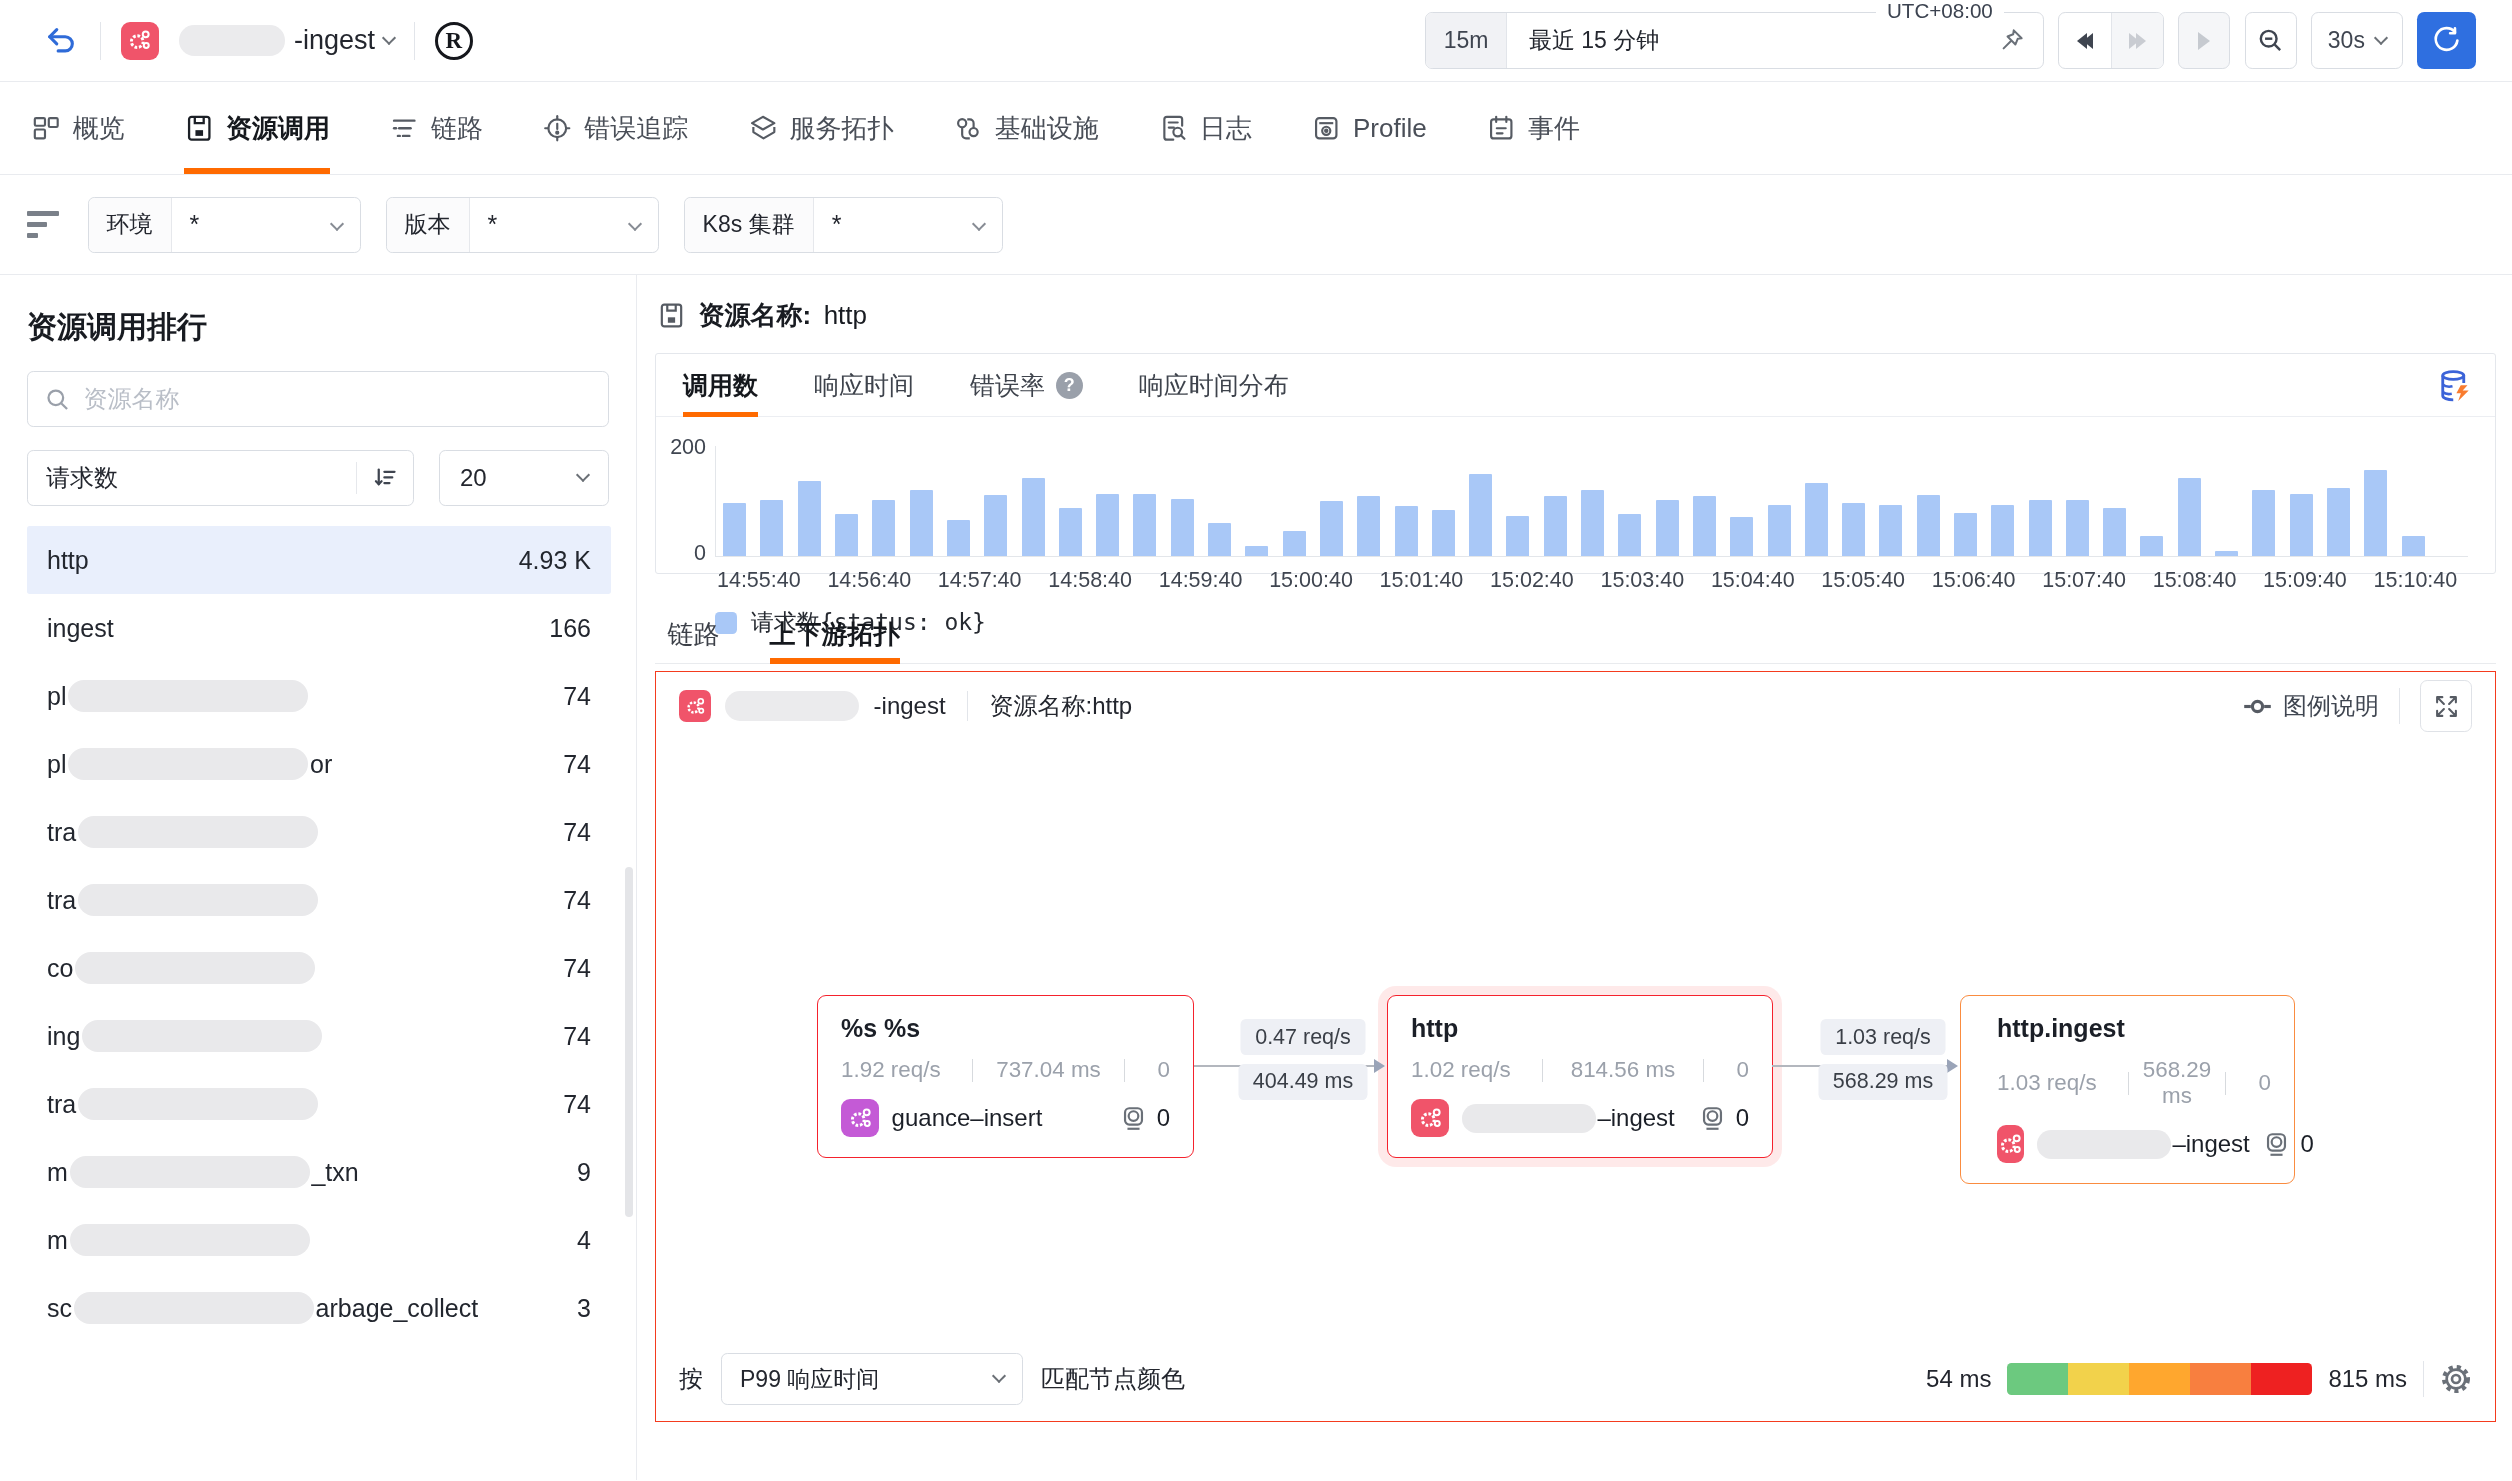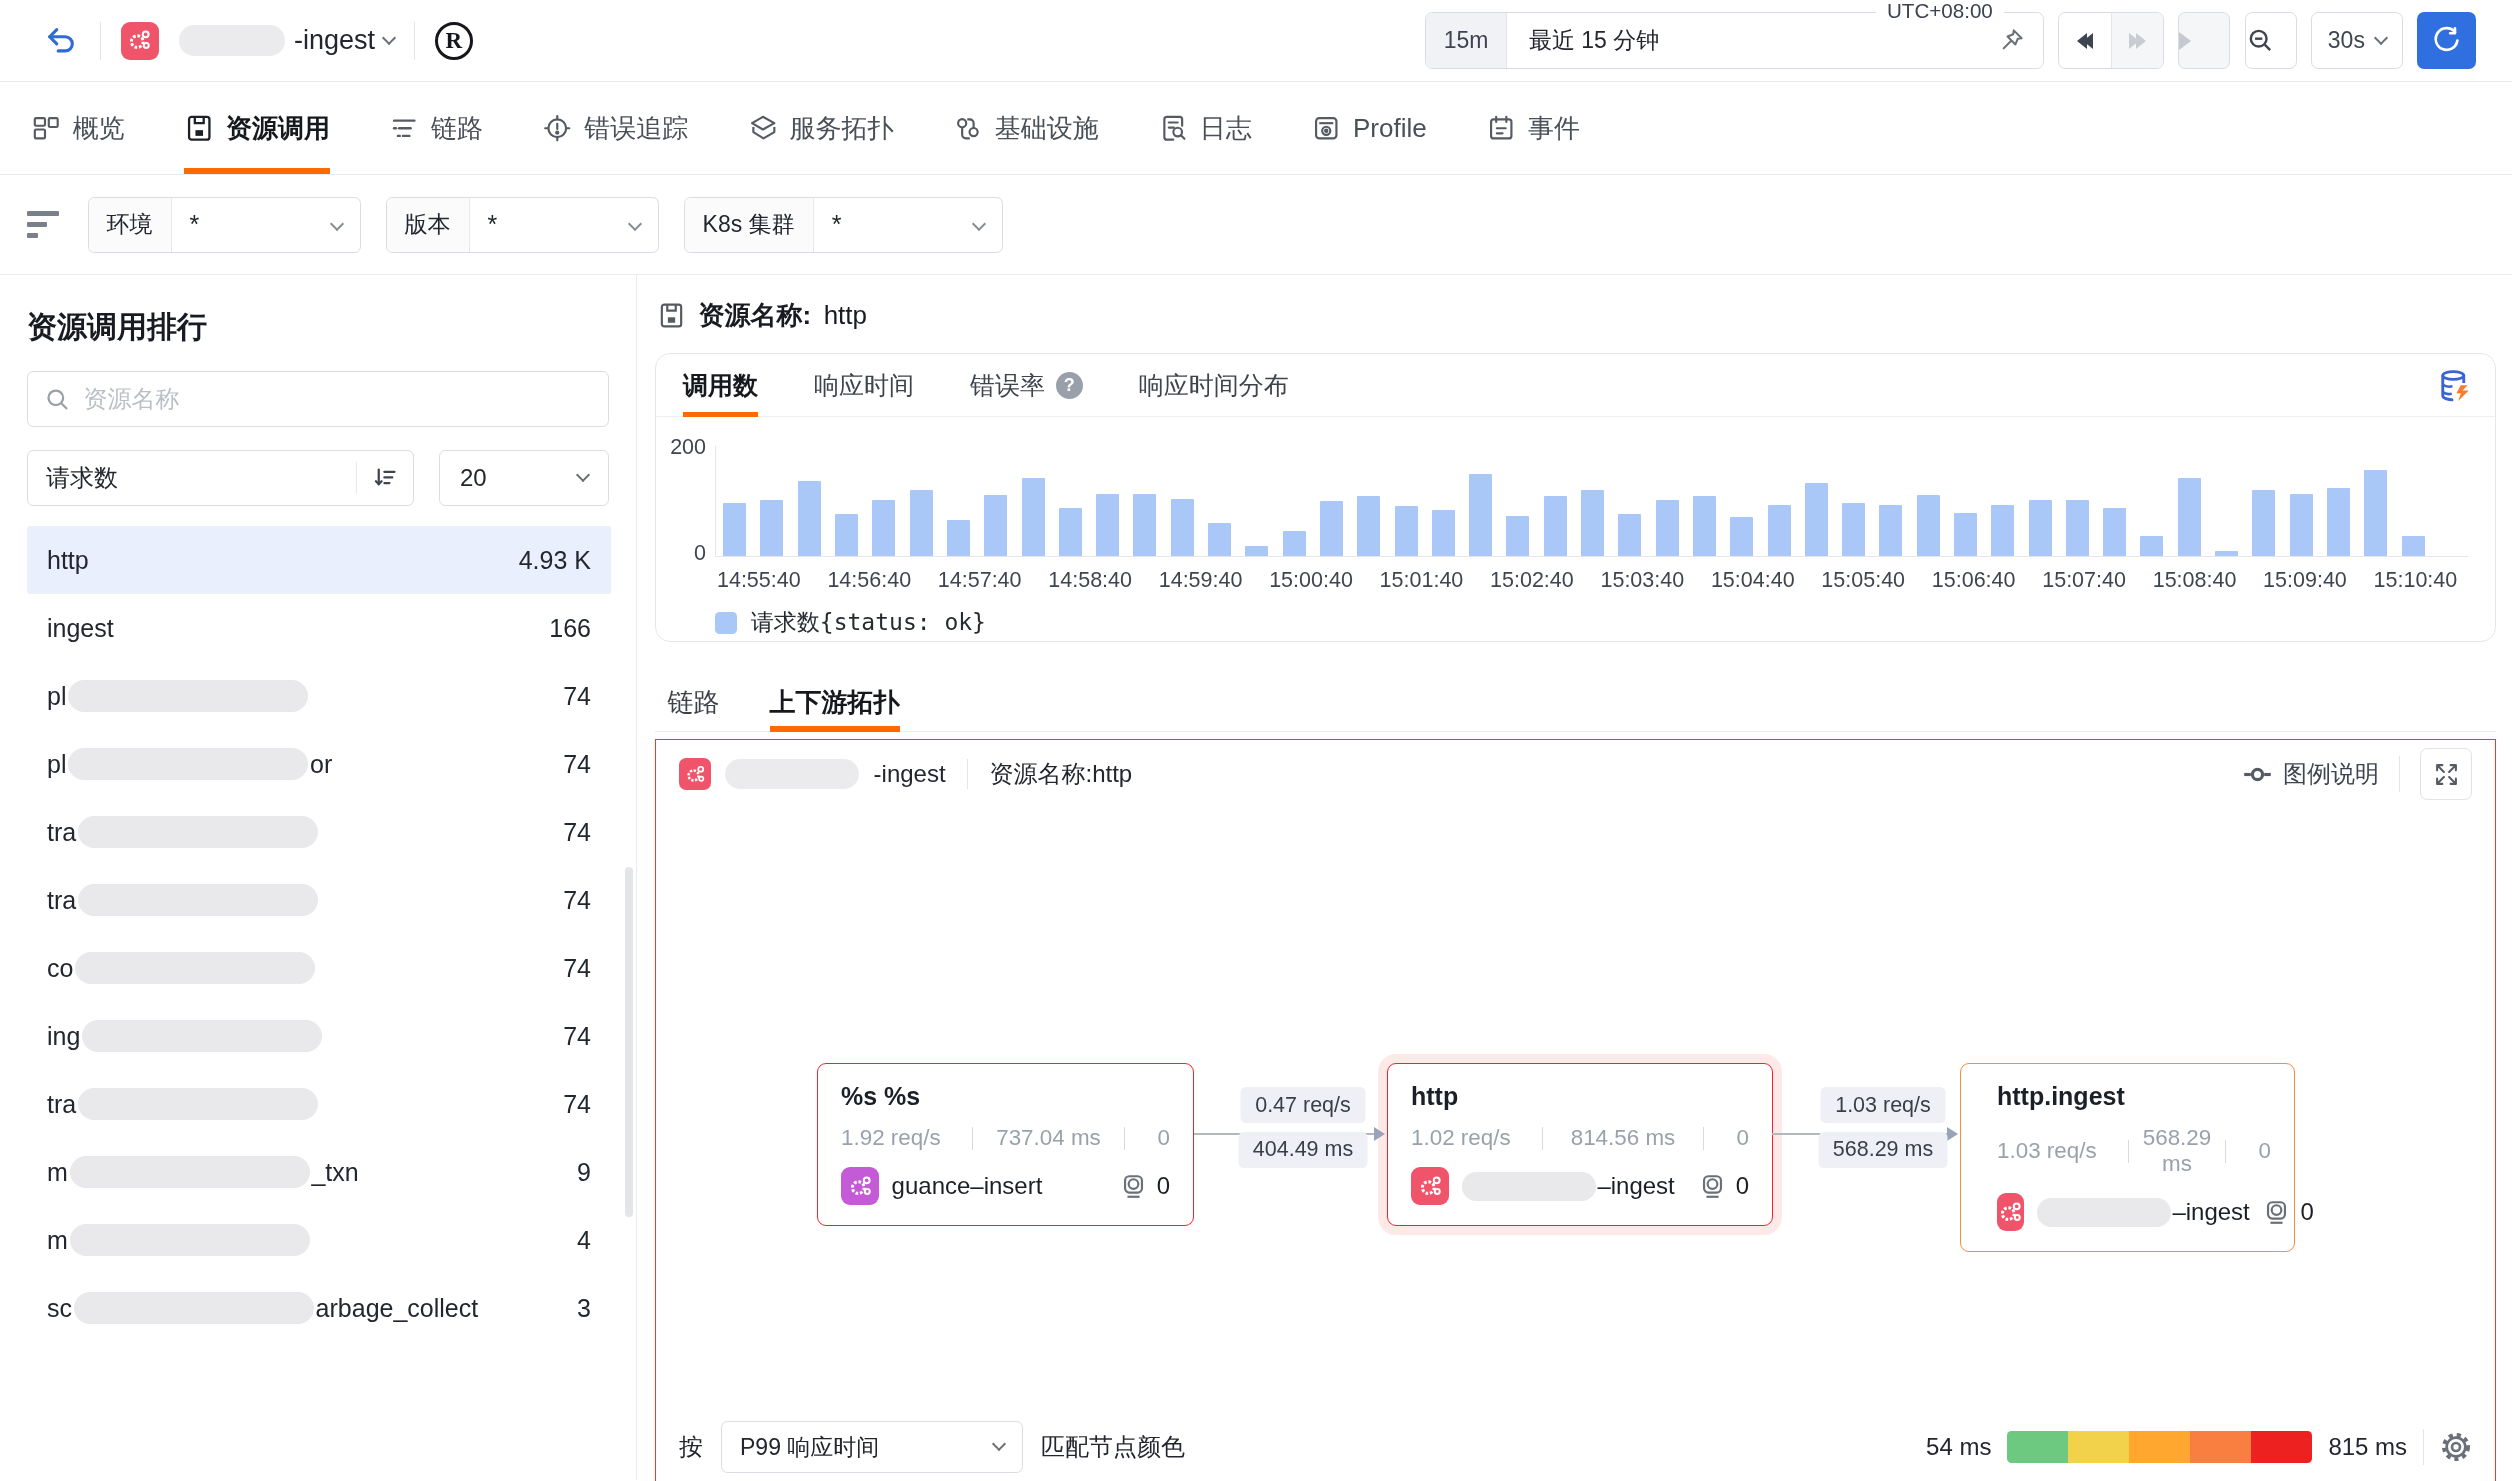--- a/index.html
+++ b/index.html
@@ -23,21 +23,21 @@
           transform:rotate(45deg); margin-top:-5.4px; display:inline-block; }
   .rust { width:38px; height:38px; border-radius:50%; border:3px solid #15171c; display:flex; align-items:center; justify-content:center;
           font-family:"Liberation Serif",serif; font-weight:bold; font-size:23px; color:#15171c; }
 
   .time-control { position:relative; display:flex; align-items:center; height:57px; border:0.9px solid #d9dde3; border-radius:7.2px; background:#fff; width:619px; cursor:pointer; }
   .tz { position:absolute; top:-14.3px; right:39px; background:#fff; padding:0 10.8px; font-size:20.6px; color:#3c4350; }
   .tc-shortcut { background:#f1f2f5; border-right:0.9px solid #e2e5ea; border-radius:6.3px 0 0 6.3px; height:100%; display:flex; align-items:center; padding:0 18px; font-size:23px; color:#3f4550; }
   .tc-label { flex:1; padding:0 21.5px; font-size:23px; color:#23262e; }
   .tc-pin { margin-right:18px; display:flex; }
   .btn { height:57px; min-width:52px; border:0.9px solid #d9dde3; border-radius:7.2px; background:#fff;
-         display:flex; align-items:center; cursor:pointer; }
+         display:flex; align-items:center; justify-content:center; cursor:pointer; }
   .btn.disabled { background:#f5f6f8; }
   .btn-group { display:flex; height:57px; border:0.9px solid #d9dde3; border-radius:7.2px; overflow:hidden; }
   .bg-half { width:52px; display:flex; align-items:center; justify-content:center; }
   .bg-half + .bg-half { border-left:0.9px solid #e2e5ea; background:#f5f6f8; }
   .tri { width:0; height:0; border-top:8px solid transparent; border-bottom:8px solid transparent; }
   .tri.l { border-right:10.8px solid #3f4550; } .tri.l2 { border-right:10.8px solid #3f4550; margin-left:-3.6px; }
   .tri.r { border-left:10.8px solid #c9ccd2; } .tri.r2 { border-left:10.8px solid #c9ccd2; margin-left:-3.6px; }
   .tri.play { border-left:12.6px solid #c6cad0; border-top-width:9px; border-bottom-width:9px; }
   .interval { gap:10.8px; padding:0 16px; font-size:23px; color:#3f4550; }
   .refresh-btn { width:59px; height:57px; background:#2f6fe0; border-radius:7.2px; display:flex; align-items:center; justify-content:center; cursor:pointer; }
@@ -80,21 +80,21 @@
   .sb-row .pill { display:inline-block; width:240px; height:32px; background:#e9e9eb; border-radius:16px; margin:0 1.8px; flex:none; }
   .sb-row .val { color:#22262e; }
   .sb-thumb { position:absolute; right:2.7px; top:592px; width:8px; height:350px; background:#e4e5e8; border-radius:4.5px; cursor:pointer; }
 
   
   .main { flex:1; padding:23px 16px 0 18px; }
   .res-header { display:flex; align-items:center; gap:12.6px; margin:0 0 20px 1.8px; }
   .res-header .lbl { font-size:26px; font-weight:bold; color:#181b21; }
   .res-header .val { font-size:26px; color:#181b21; }
 
-  .metric-panel { border:0.9px solid #e4e7ec; border-radius:15px; height:289px; position:relative; }
+  .metric-panel { border:0.9px solid #e4e7ec; border-radius:3px; height:221px; position:relative; }
   .mp-tabs { height:63px; display:flex; align-items:center; gap:56px; padding:0 27px; border-bottom:0.9px solid #eceef2; position:relative; }
   .mp-tab { font-size:25px; color:#3e434c; height:100%; display:flex; align-items:center; gap:10.8px; position:relative; cursor:pointer; }
   .mp-tab.active { color:#15181d; font-weight:bold; }
   .mp-tab.active::after { content:""; position:absolute; left:0; right:0; bottom:-0.9px; height:5.4px; background:#ff6a00; }
   .help { width:27px; height:27px; border-radius:50%; background:#9aa0aa; color:#fff; font-size:18px; font-weight:bold; display:flex; align-items:center; justify-content:center; }
   .mp-query { position:absolute; right:23px; top:14.3px; cursor:pointer; }
   .mp-chart { position:relative; margin:16px 27px 0 59px; height:160px; }
   .plot { position:absolute; left:0; right:0; top:12.6px; bottom:36px; border-left:0.9px solid #e3e6ea; border-bottom:0.9px solid #e3e6ea; display:flex; align-items:flex-end; gap:14.3px; padding-left:7.2px; }
   .bar { width:23px; background:#a9c8f7; border-radius:0.9px 0.9px 0 0; }
   .ylab { position:absolute; right:calc(100% + 9px); font-size:21.5px; color:#3f4550; }

